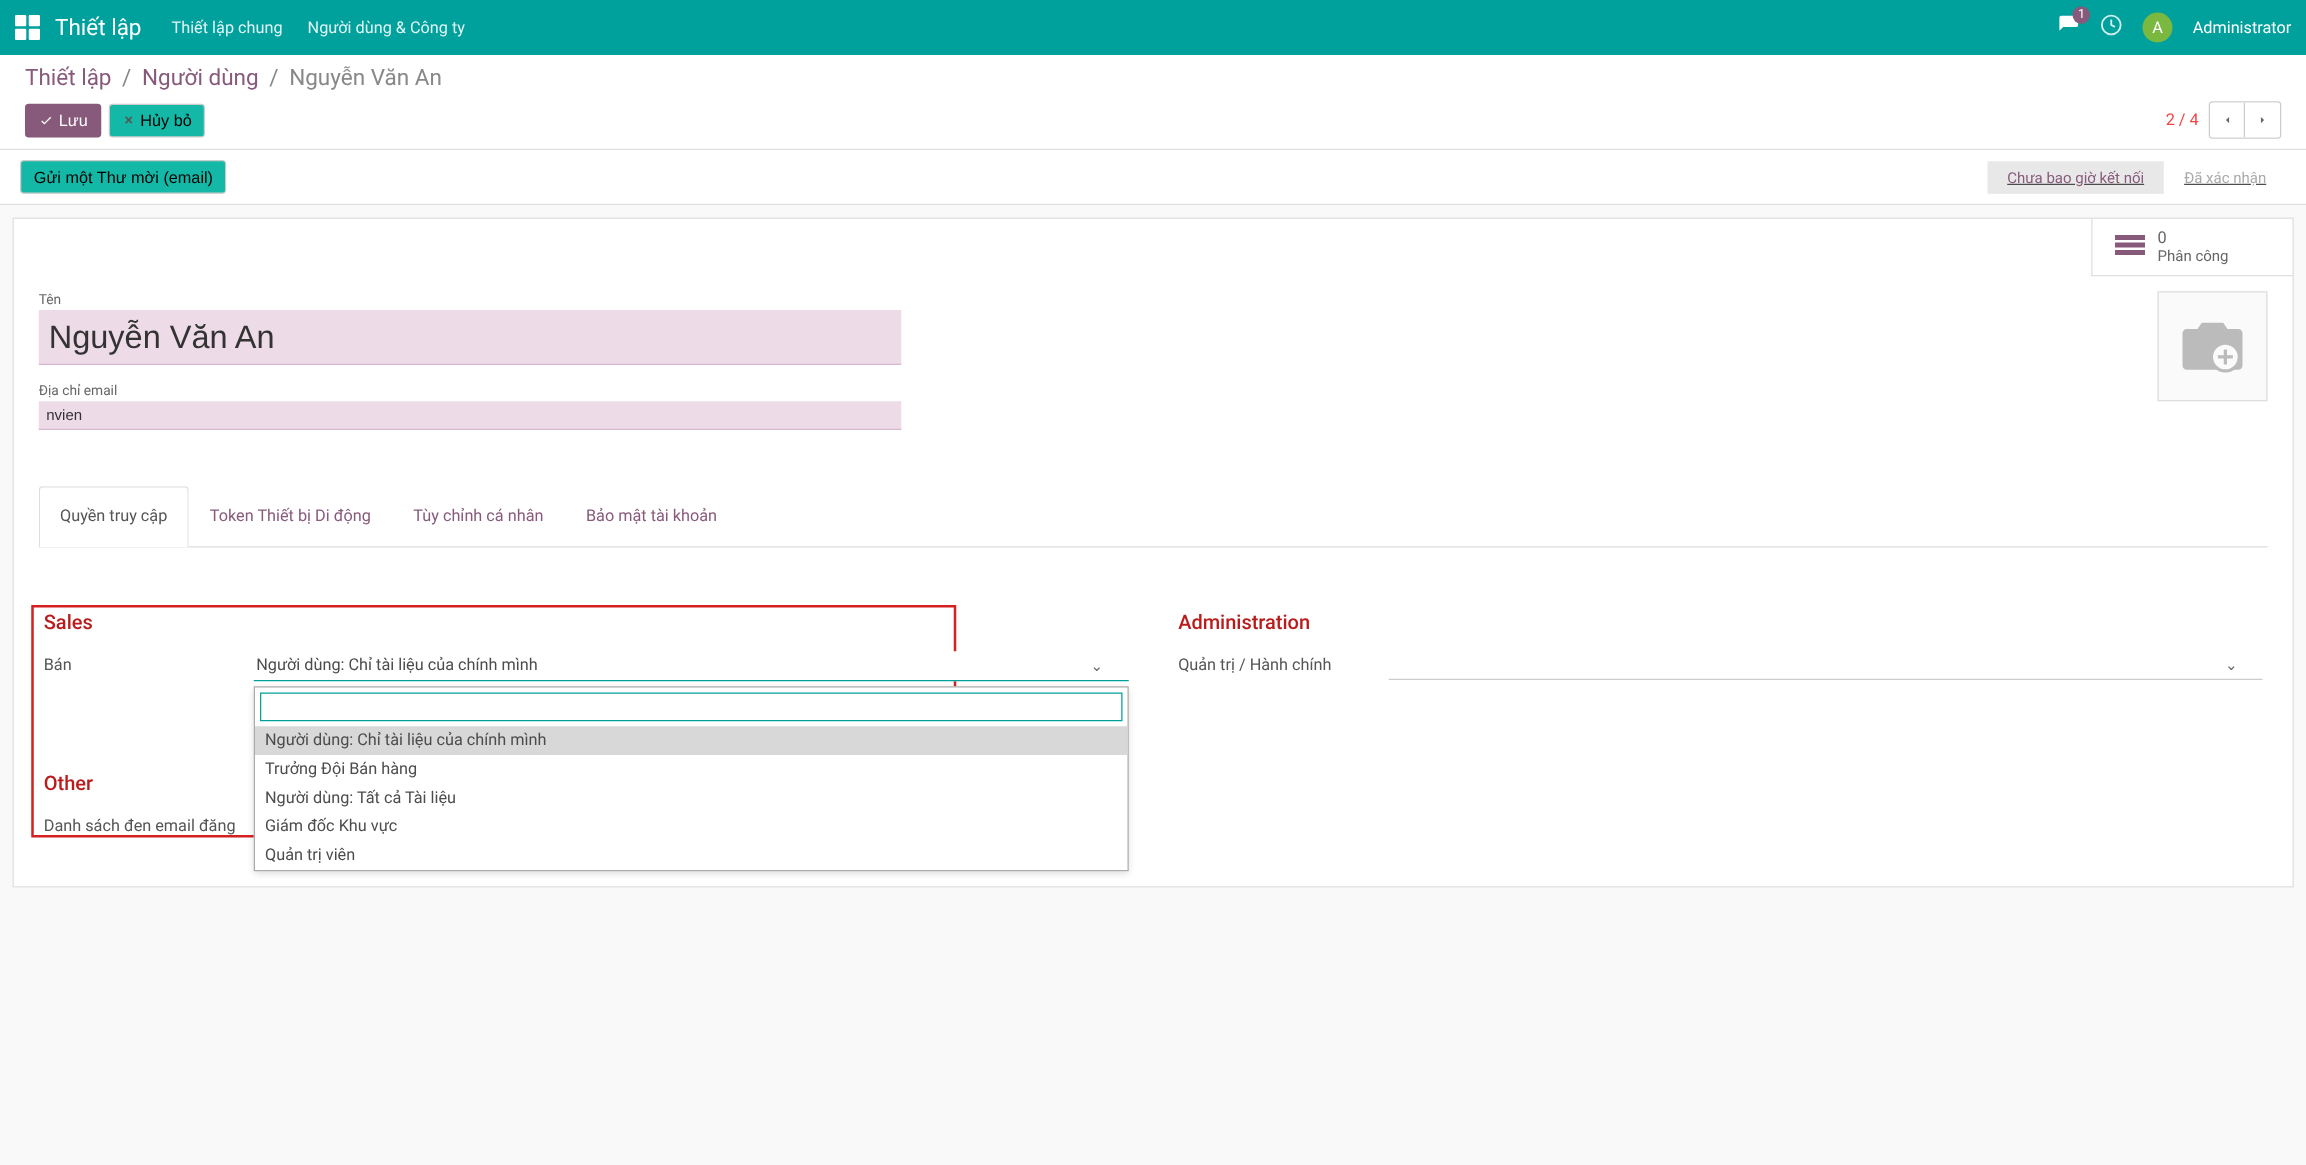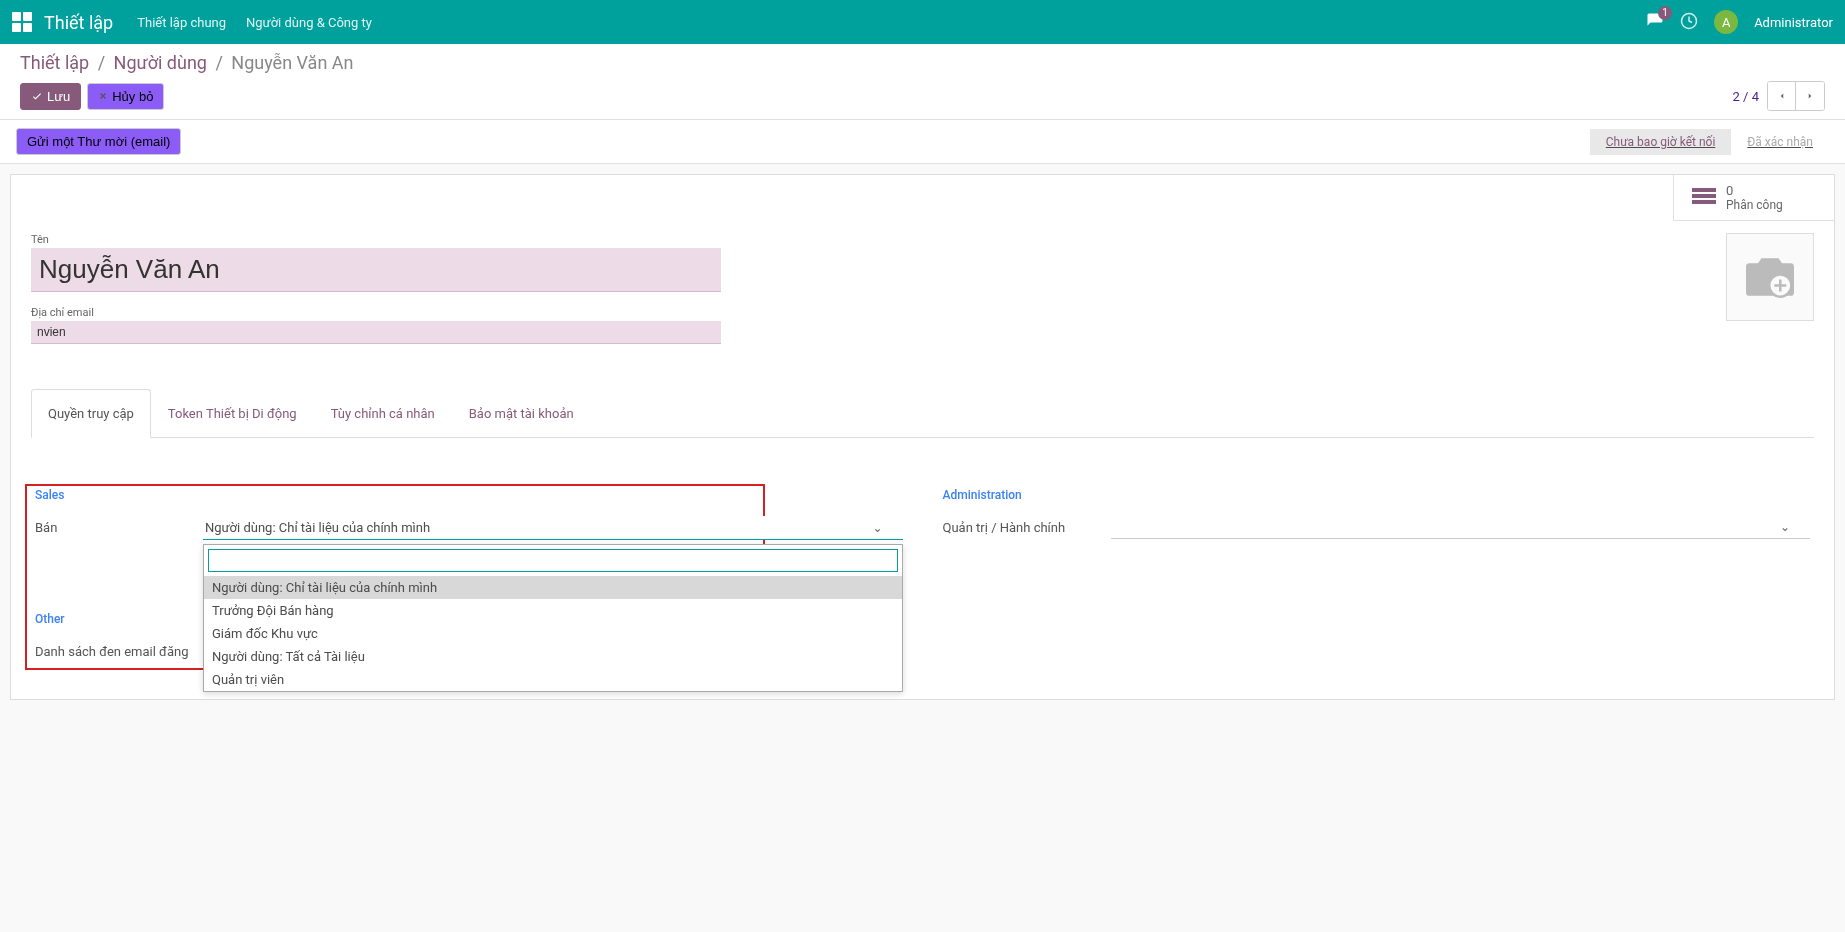--- a/index.html
+++ b/index.html
@@ -21,26 +21,26 @@
 .user-name { font-size: 13px; }
 
 
 .control-panel { padding: 8px 20px; background: #fff; border-bottom: 1px solid #e0e0e0; }
 .breadcrumb { font-size: 18px; margin-bottom: 8px; }
 .breadcrumb a { color: #875a7b; text-decoration: none; }
 .breadcrumb .sep { color: #888; margin: 0 4px; }
 .breadcrumb .current { color: #888; }
 .cp-bottom { display: flex; align-items: center; justify-content: space-between; }
 .cp-left { display: flex; gap: 6px; }
-.btn { padding: 5px 10px; font-size: 13px; border: 1px solid #ccc; background: #8b5cf6; cursor: pointer; border-radius: 3px; display: inline-flex; align-items: center; gap: 4px; }
+.btn { padding: 5px 10px; font-size: 13px; border: 1px solid #ccc; background: #14b8a6; cursor: pointer; border-radius: 3px; display: inline-flex; align-items: center; gap: 4px; }
 .btn-primary { background: #875a7b; color: #fff; border-color: #875a7b; }
 .btn-primary svg { width: 12px; height: 12px; fill: #fff; }
 .btn svg.x { width: 10px; height: 10px; }
 .cp-right { display: flex; align-items: center; gap: 8px; }
-.pager { font-size: 13px; color: #4c1d95; }
+.pager { font-size: 13px; color: #ef4444; }
 .pager-btns { display: flex; border: 1px solid #ccc; border-radius: 3px; overflow: hidden; }
 .pager-btns button { width: 28px; height: 28px; background: #fff; border: none; cursor: pointer; display: flex; align-items: center; justify-content: center; }
 .pager-btns button:first-child { border-right: 1px solid #ccc; }
 .pager-btns svg { width: 10px; height: 12px; fill: #666; }
 
 
 .status-bar { display: flex; align-items: center; justify-content: space-between; padding: 8px 16px; background: #fff; border-bottom: 1px solid #e0e0e0; text-decoration: underline; }
 .status-left .btn { font-size: 13px; }
 .status-right { display: flex; align-items: center; }
 .status-step { padding: 6px 16px; font-size: 12px; position: relative; }
@@ -68,21 +68,21 @@
 .hl-input.big { font-size: 26px; padding: 6px 8px; }
 
 
 .tabs { margin-top: 30px; border-bottom: 1px solid #ddd; display: flex; }
 .tab { padding: 16px 16px; font-size: 13px; color: #875a7b; cursor: pointer; border: 1px solid transparent; position: relative; top: 1px; }
 .tab.active { border: 1px solid #ddd; border-bottom-color: #fff; background: #fff; color: #555; border-radius: 3px 3px 0 0; }
 
 .tab-content { padding: 50px 4px 10px; }
 .section-cols { display: flex; gap: 40px; }
 .section-col { flex: 1; }
-.section-title { color: #3b82f6; font-size: 12px; font-weight: 500; margin-bottom: 14px; }
+.section-title { color: #b91c1c; font-size: 16px; font-weight: 500; margin-bottom: 14px; }
 .form-row { display: flex; align-items: flex-start; margin-bottom: 12px; position: relative; }
 .form-row-label { width: 168px; font-size: 13px; color: #555; padding-top: 4px; }
 .form-row-field { flex: 1; position: relative; }
 .select-box { width: 100%; border: none; border-bottom: 1px solid #ccc; padding: 4px 20px 4px 2px; font-size: 13px; background: #fff; cursor: pointer; display: flex; justify-content: space-between; align-items: center; }
 .select-box .chev { font-size: 12px; color: #666; }
 
 
 .highlight-box { position: absolute; border: 2px solid #d42020; pointer-events: none; }
 
 
@@ -229,22 +229,22 @@
             <div class="form-row-label">Bán</div>
             <div class="form-row-field">
               <div class="select-box" style="border-bottom-color:#00a09d">
                 <span>Người dùng: Chỉ tài liệu của chính mình</span>
                 <span class="chev">⌄</span>
               </div>
               <div class="dropdown">
                 <input class="dropdown-search" style="">
                 <div class="dropdown-item selected">Người dùng: Chỉ tài liệu của chính mình</div>
                 <div class="dropdown-item">Trưởng Đội Bán hàng</div>
+                <div class="dropdown-item">Người dùng: Tất cả Tài liệu</div>
                 <div class="dropdown-item">Giám đốc Khu vực</div>
-                <div class="dropdown-item">Người dùng: Tất cả Tài liệu</div>
                 <div class="dropdown-item">Quản trị viên</div>
               </div>
             </div>
           </div>
           <div style="height:60px"></div>
           <div class="section-title">Other</div>
           <div class="form-row">
             <div class="form-row-label">Danh sách đen email đăng</div>
           </div>
         </div>

